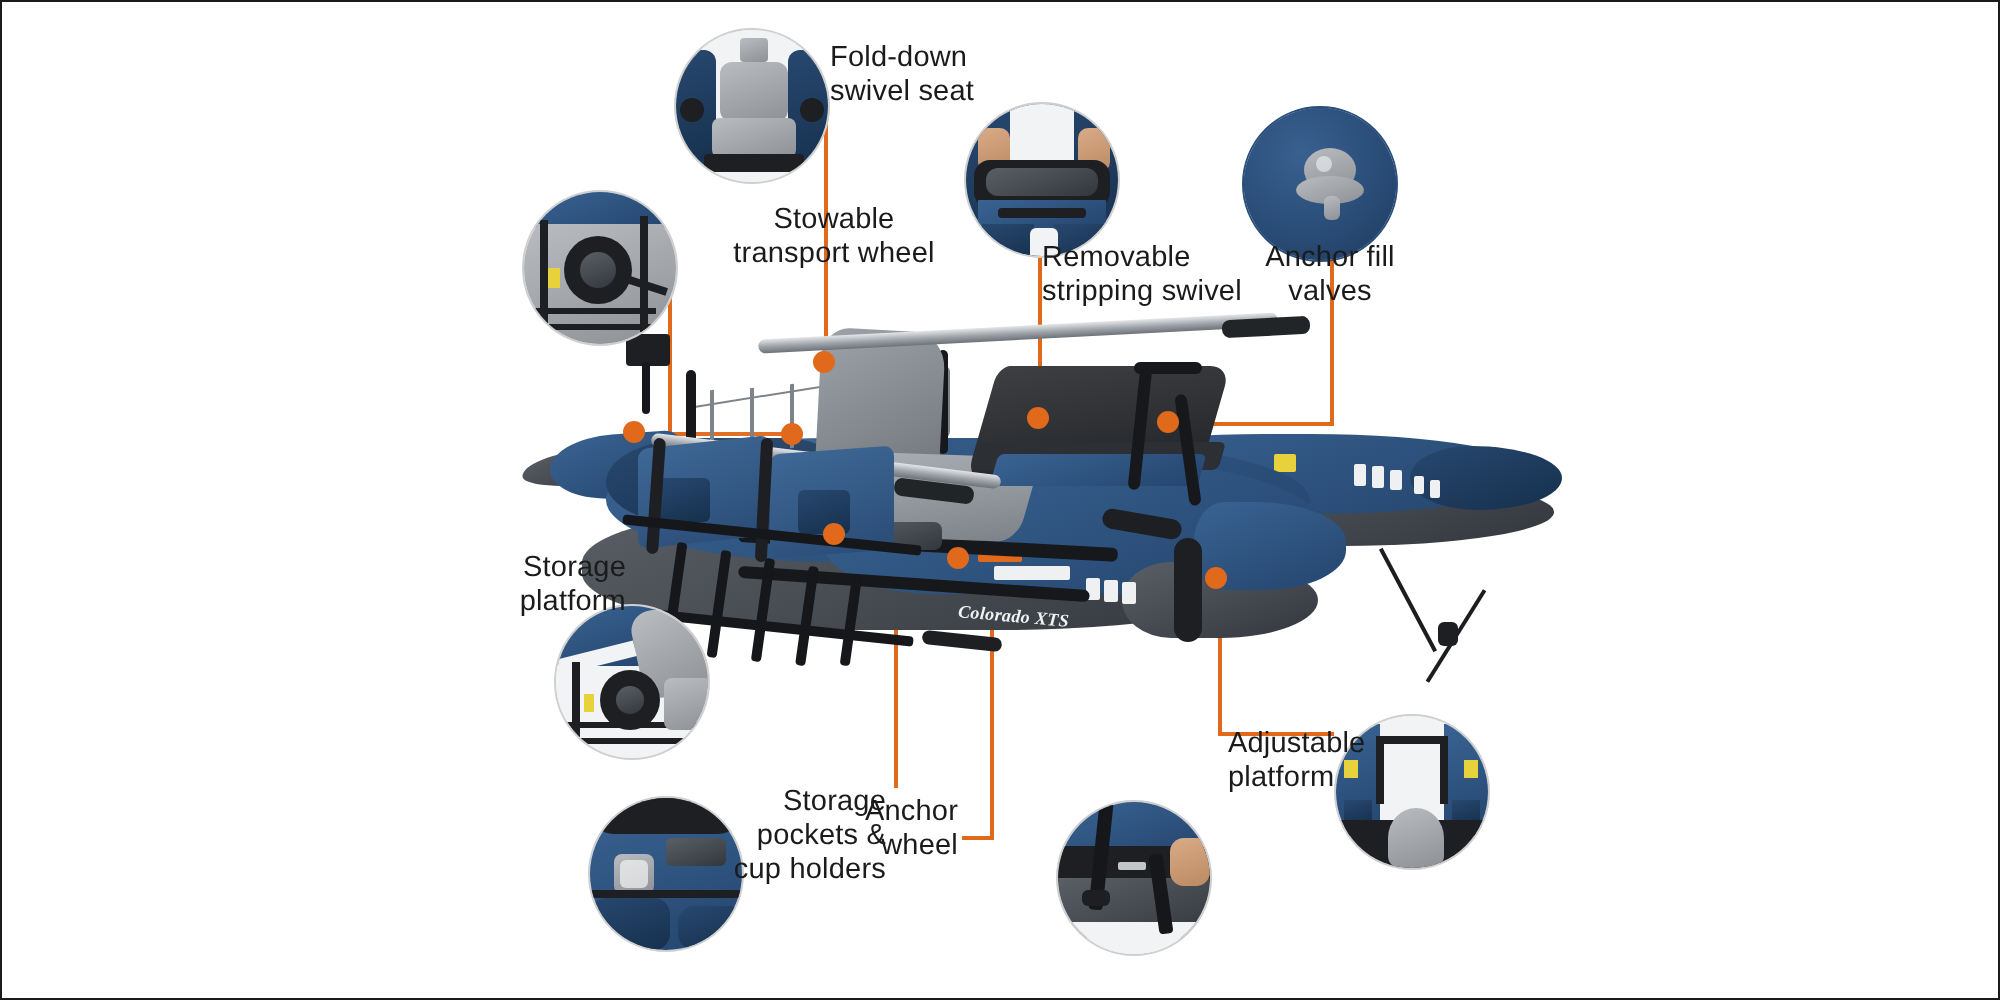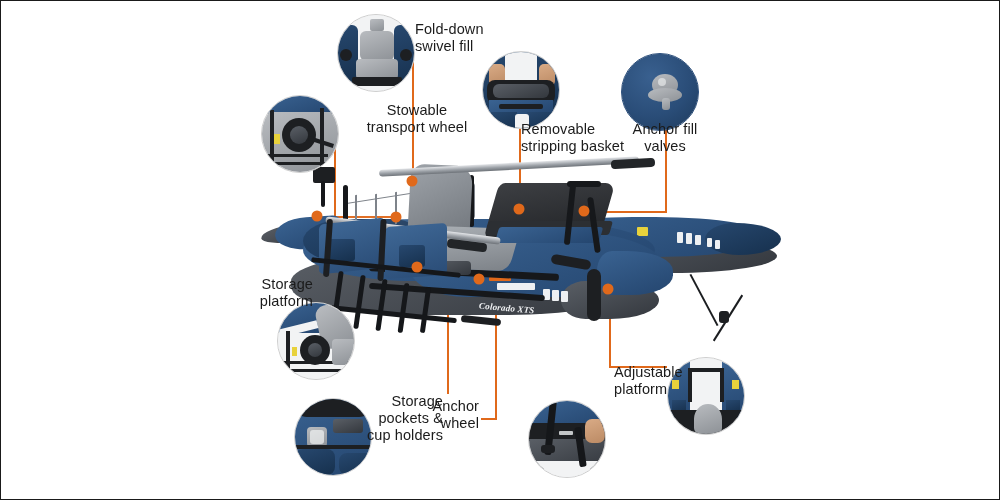--- a/index.html
+++ b/index.html
@@ -217,21 +217,21 @@
       <div class="dblu" style="left:56px;top:10px;width:26px;height:60px;border-radius:6px;"></div>
       <div class="gry" style="left:22px;top:16px;width:34px;height:30px;border-radius:6px;"></div>
       <div class="gry" style="left:18px;top:44px;width:42px;height:20px;border-radius:4px;"></div>
       <div class="blk" style="left:14px;top:62px;width:50px;height:9px;border-radius:2px;"></div>
       <div class="blk" style="left:2px;top:34px;width:12px;height:12px;border-radius:50%;"></div>
       <div class="blk" style="left:62px;top:34px;width:12px;height:12px;border-radius:50%;"></div>
       <div class="gry" style="left:32px;top:4px;width:14px;height:12px;border-radius:2px;"></div>
     </div>
   </div>
   <div class="label" style="left:414px;top:20px;width:130px;">Fold-down
-swivel fill</div>
+swivel seat</div>
 
   <div class="thumb" style="left:260px;top:94px;width:76px;height:76px;">
     <div class="inner">
       <div class="wht" style="inset:0;width:100%;height:100%;"></div>
       <div class="blu" style="left:0px;top:0px;width:76px;height:18px;"></div>
       <div class="gry" style="left:0px;top:16px;width:76px;height:60px;"></div>
       <div class="blk" style="left:20px;top:22px;width:34px;height:34px;border-radius:50%;"></div>
       <div class="dgry" style="left:28px;top:30px;width:18px;height:18px;border-radius:50%;"></div>
       <div class="blk" style="left:8px;top:14px;width:4px;height:56px;"></div>
       <div class="blk" style="left:58px;top:12px;width:4px;height:58px;"></div>
@@ -253,21 +253,21 @@
       <div class="blk" style="left:4px;top:28px;width:68px;height:24px;border-radius:8px;"></div>
       <div class="dgry" style="left:10px;top:32px;width:56px;height:14px;border-radius:6px;"></div>
       <div class="blu" style="left:6px;top:48px;width:64px;height:14px;"></div>
       <div class="blk" style="left:16px;top:52px;width:44px;height:5px;border-radius:2px;"></div>
       <div class="dblu" style="left:8px;top:60px;width:26px;height:18px;"></div>
       <div class="dblu" style="left:44px;top:60px;width:26px;height:18px;"></div>
       <div class="wht" style="left:32px;top:62px;width:14px;height:16px;border-radius:3px;"></div>
     </div>
   </div>
   <div class="label" style="left:520px;top:120px;width:160px;">Removable
-stripping basket</div>
+stripping swivel</div>
 
   <div class="thumb" style="left:620px;top:52px;width:76px;height:76px;border-color:#2b4f7d;">
     <div class="inner">
       <div class="dblu" style="inset:0;width:100%;height:100%;
            background:radial-gradient(circle at 40% 32%,#3d6severe,#2c5183 0%,#24446c 70%,#1b3454 100%);"></div>
       <div class="dblu" style="inset:0;width:100%;height:100%;
            background:radial-gradient(circle at 38% 30%,#39608f,#2a4d78 55%,#1d3a5c 100%);"></div>
       <div class="gry" style="left:30px;top:20px;width:26px;height:22px;border-radius:50%;"></div>
       <div class="gry" style="left:26px;top:34px;width:34px;height:14px;border-radius:50%;"></div>
       <div class="wht" style="left:36px;top:24px;width:8px;height:8px;border-radius:50%;opacity:.6;"></div>

